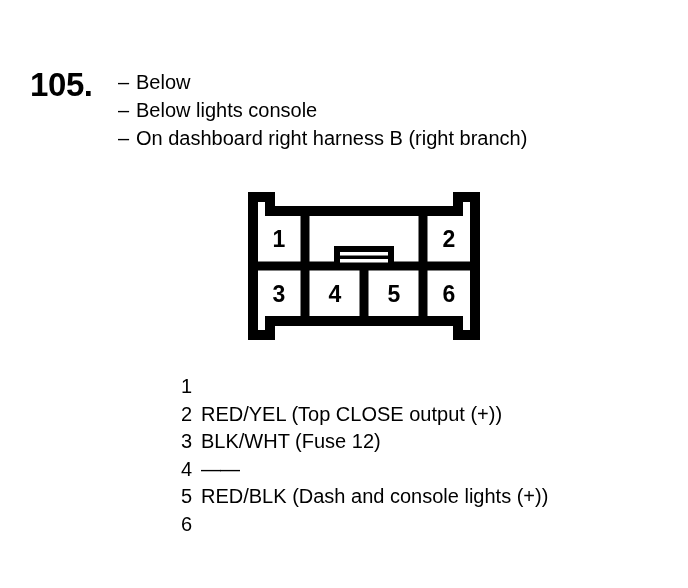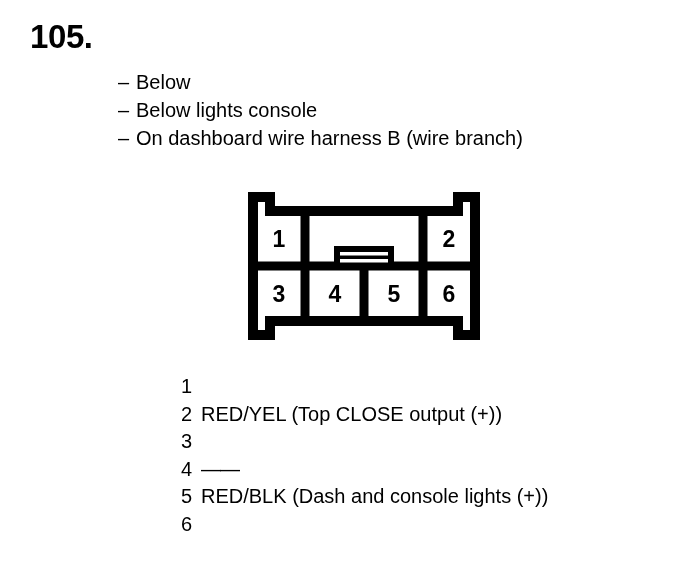--- a/index.html
+++ b/index.html
@@ -24,20 +24,21 @@
     top: 18px;
     width: 640px;
   }
   .title-row {
     display: flex;
     align-items: baseline;
     font-size: 33px;
     font-weight: bold;
     letter-spacing: -0.4px;
     white-space: nowrap;
+    margin-top: 48px;
   }
   .title-number {
     min-width: 82px;
   }
   .title-text {
     white-space: nowrap;
   }
 
   
   .attr-list {
@@ -113,21 +114,21 @@
   <div class="attr-item">
     <span class="attr-dash">–</span>
     <span class="attr-text">Below</span>
   </div>
   <div class="attr-item">
     <span class="attr-dash">–</span>
     <span class="attr-text">Below lights console</span>
   </div>
   <div class="attr-item">
     <span class="attr-dash">–</span>
-    <span class="attr-text">On dashboard wire harness B (wire branch)</span>
+    <span class="attr-text">On dashboard right harness B (right branch)</span>
   </div>
 </div>
 
 <div class="connector-wrap">
   <svg class="connector" viewBox="0 0 232 148" width="232" height="148">
 
     <path d="M 5 5
              L 22 5
              L 22 19
              L 210 19
@@ -170,20 +171,21 @@
 <div class="pin-legend">
   <div class="pin-row">
     <span class="pin-num">1</span>
   </div>
   <div class="pin-row">
     <span class="pin-num">2</span>
     <span class="pin-desc">RED/YEL (Top CLOSE output (+))</span>
   </div>
   <div class="pin-row">
     <span class="pin-num">3</span>
+    <span class="pin-desc">BLK/WHT (Fuse 12)</span>
   </div>
   <div class="pin-row">
     <span class="pin-num">4</span>
     <span class="pin-desc empty-desc">——</span>
   </div>
   <div class="pin-row">
     <span class="pin-num">5</span>
     <span class="pin-desc">RED/BLK (Dash and console lights (+))</span>
   </div>
   <div class="pin-row">

